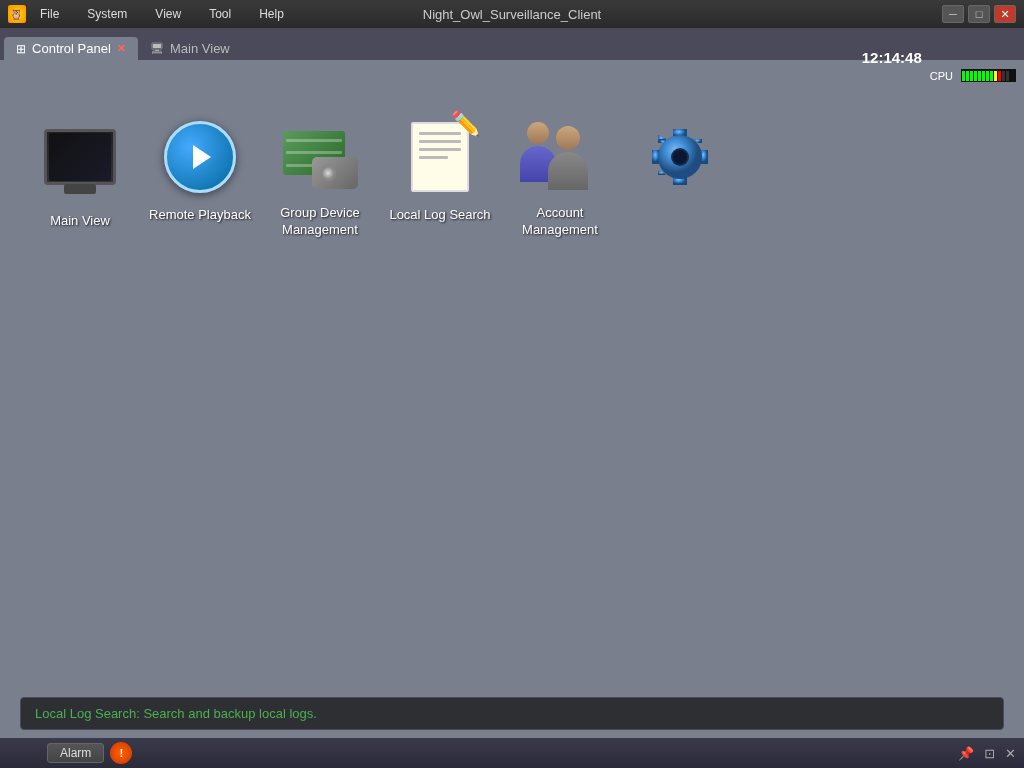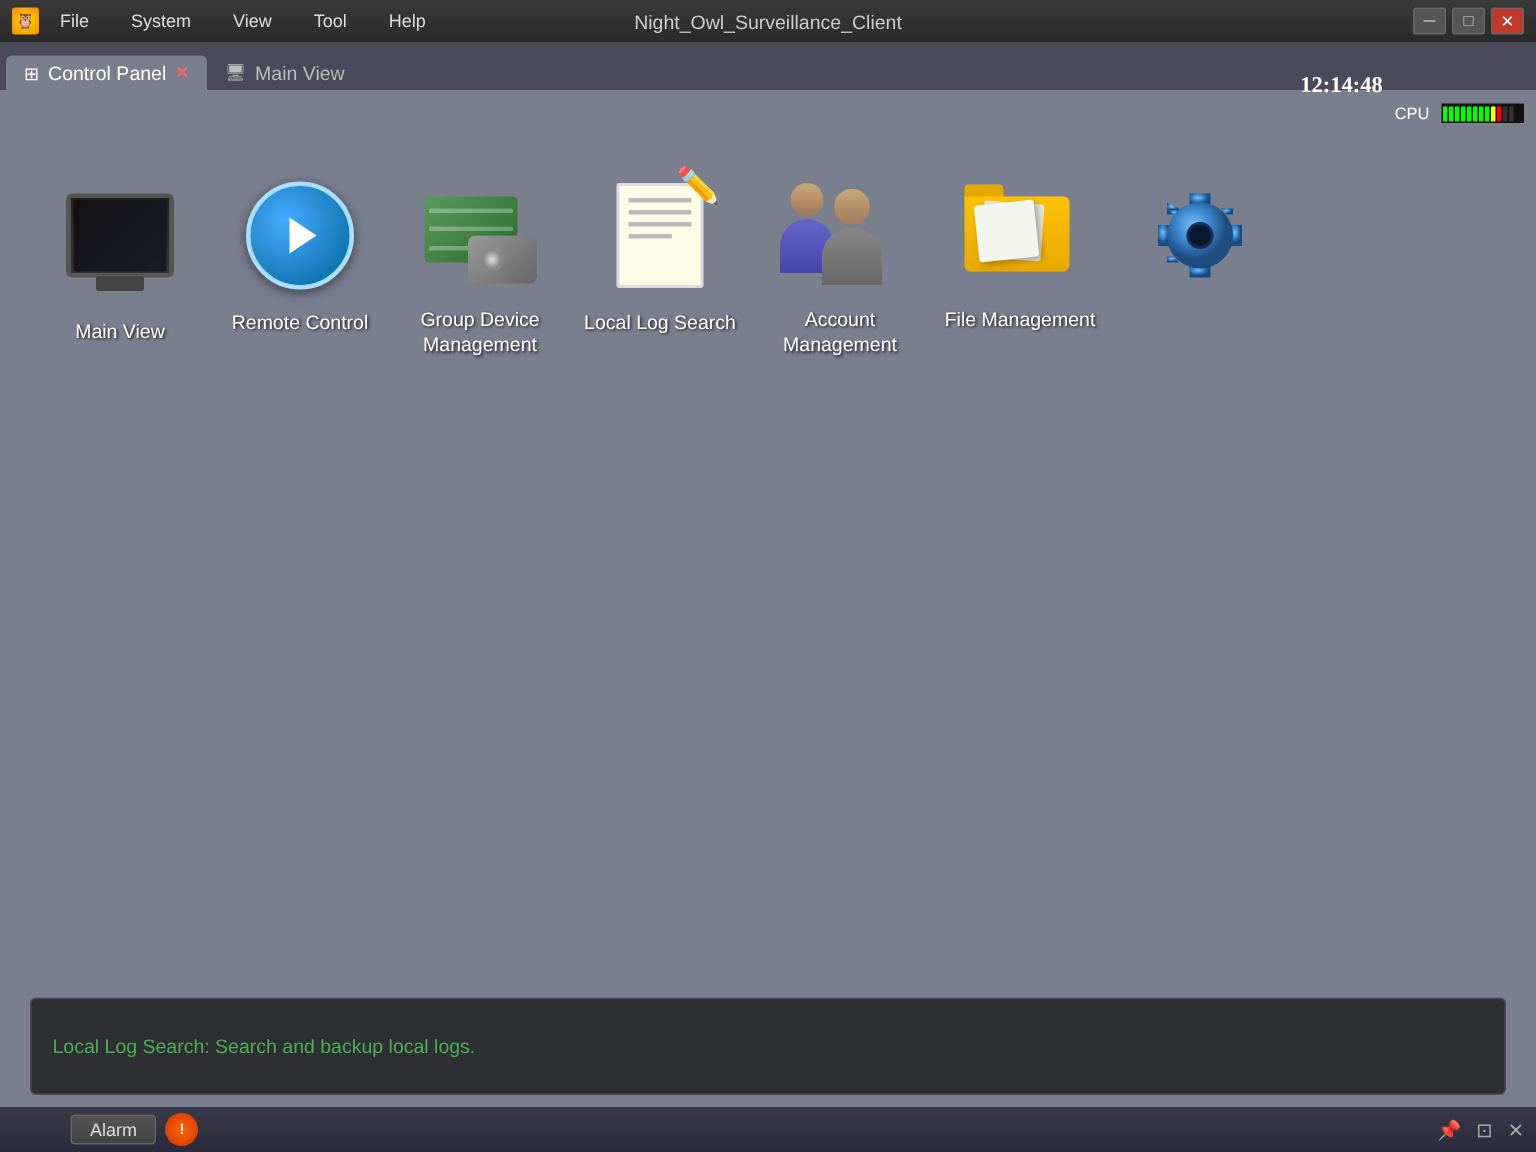--- a/index.html
+++ b/index.html
@@ -277,21 +277,21 @@
     <span>Control Panel</span>
     <span class="tab-close">✕</span>
   </div>
   <div class="tab" style="color:#bbb;">
     <span style="font-size:11px;">🖥</span>
     <span>Main View</span>
   </div>
 
   <div id="header-right" style="margin-left:auto;display:flex;align-items:center;gap:8px;padding-bottom:4px;">
     <div id="clock-display">
-      <div id="clock-time" style="color:#fff;font-size:15px;font-weight:bold;line-height:1;font-family:Liberation Serif, serif;">12:14:48</div>
+      <div id="clock-time" style="color:#fff;font-size:15px;font-weight:bold;line-height:1;">12:14:48</div>
       <div id="clock-date" style="color:#ccc;font-size:11px;margin-top:24px;">2015-02-03</div>
     </div>
     <span style="color:#fff;font-size:11px;">CPU</span>
     <div id="cpu-bar" style="width:55px;height:13px;background:#111;display:flex;align-items:center;padding:1px;gap:1px;">
       <div class="cpu-seg" style="width:3px;height:10px;background:#0f0;"></div>
       <div class="cpu-seg" style="width:3px;height:10px;background:#0f0;"></div>
       <div class="cpu-seg" style="width:3px;height:10px;background:#0f0;"></div>
       <div class="cpu-seg" style="width:3px;height:10px;background:#0f0;"></div>
       <div class="cpu-seg" style="width:3px;height:10px;background:#0f0;"></div>
       <div class="cpu-seg" style="width:3px;height:10px;background:#0f0;"></div>
@@ -320,21 +320,21 @@
 View</div>
     </div>
 
     <div class="app-icon" style="width:110px;align-items:center;justify-content:flex-start;padding-top:10px;flex-direction:column;gap:8px;">
       <div class="icon-img">
         <div class="playback-icon">
           <div class="play-triangle"></div>
         </div>
       </div>
       <div class="icon-label" style="color:#fff;font-size:13px;text-align:center;text-shadow:1px 1px 2px rgba(0,0,0,0.8);margin-top:2px;">Remote
-Control</div>
+Playback</div>
     </div>
 
     <div class="app-icon" style="width:110px;align-items:center;justify-content:flex-start;padding-top:10px;flex-direction:column;gap:8px;">
       <div class="icon-img">
         <div style="width:75px;height:68px;position:relative;">
           <div style="width:62px;height:44px;background:linear-gradient(135deg,#5a9a5a,#2a6a2a);border-radius:3px;position:absolute;top:8px;left:0;z-index:1;display:flex;flex-direction:column;justify-content:space-around;padding:3px;">
             <div style="height:3px;background:rgba(255,255,255,0.3);border-radius:1px;"></div>
             <div style="height:3px;background:rgba(255,255,255,0.3);border-radius:1px;"></div>
             <div style="height:3px;background:rgba(255,255,255,0.3);border-radius:1px;"></div>
           </div>
@@ -372,32 +372,20 @@
           <div style="position:absolute;left:28px;top:4px;">
             <div style="width:24px;height:24px;border-radius:50%;background:linear-gradient(to bottom,#c9a77a,#a0785a);margin:0 auto;"></div>
             <div style="width:40px;height:38px;background:linear-gradient(to bottom,#888,#666);border-radius:50% 50% 0 0;margin-top:2px;"></div>
           </div>
         </div>
       </div>
       <div class="icon-label" style="color:#fff;font-size:13px;text-align:center;text-shadow:1px 1px 2px rgba(0,0,0,0.8);">Account
 Management</div>
     </div>
 
-    <div class="app-icon" style="width:110px;align-items:center;justify-content:flex-start;padding-top:10px;flex-direction:column;gap:8px;">
-      <div class="icon-img">
-        <div style="width:75px;height:68px;position:relative;">
-          <div style="width:26px;height:10px;background:#e6a800;border-radius:3px 3px 0 0;position:absolute;top:0;left:0;"></div>
-          <div style="width:70px;height:50px;background:linear-gradient(to bottom,#ffc200,#e6a800);border-radius:0 4px 4px 4px;position:absolute;top:8px;left:0;"></div>
-          <div style="width:40px;height:38px;background:#f5f5f0;position:absolute;top:12px;left:8px;border-radius:2px;transform:rotate(-6deg);box-shadow:2px 2px 4px rgba(0,0,0,0.3);z-index:2;"></div>
-          <div style="width:40px;height:38px;background:#e8e8e0;position:absolute;top:12px;left:12px;border-radius:2px;transform:rotate(4deg);z-index:1;"></div>
-        </div>
-      </div>
-      <div class="icon-label" style="color:#fff;font-size:13px;text-align:center;text-shadow:1px 1px 2px rgba(0,0,0,0.8);">File
-Management</div>
-    </div>
 
     <div class="app-icon" style="width:110px;align-items:center;justify-content:flex-start;padding-top:10px;flex-direction:column;gap:8px;">
       <div class="icon-img">
         <svg width="70" height="70" viewBox="0 0 70 70">
           <defs>
             <radialGradient id="gearGrad" cx="40%" cy="35%">
               <stop offset="0%" stop-color="#7ac0ff"></stop>
               <stop offset="50%" stop-color="#3a8ad4"></stop>
               <stop offset="100%" stop-color="#1a4a80"></stop>
             </radialGradient>
@@ -417,21 +405,21 @@
 
             <circle r="9" fill="#1a2a50"></circle>
             <circle r="7" fill="#0a1830"></circle>
           </g>
         </svg>
       </div>
     </div>
 
   </div>
 
-  <div id="status-bar" style="position:absolute;bottom:8px;left:20px;right:20px;padding:24px 14px;background:rgba(20,20,20,0.75);border:1px solid #4a4a5a;border-radius:4px;color:#4caf50;font-size:13px;">Local Log Search: Search and backup local logs.</div>
+  <div id="status-bar" style="position:absolute;bottom:8px;left:20px;right:20px;padding:8px 14px;background:rgba(20,20,20,0.75);border:1px solid #4a4a5a;border-radius:4px;color:#4caf50;font-size:13px;">Local Log Search: Search and backup local logs.</div>
 
 </div>
 
 <div id="taskbar" style="position:absolute;bottom:0;left:0;right:0;height:30px;background:linear-gradient(to bottom,#3a3a4a,#2a2a3a);display:flex;align-items:center;padding:0 6px;gap:6px;">
   <button id="alarm-btn" style="background:linear-gradient(to bottom,#555,#444);border:1px solid #666;border-radius:3px;color:#ddd;font-size:12px;padding:2px 12px;cursor:pointer;">Alarm</button>
   <div id="alarm-icon-img" style="width:22px;height:22px;background:radial-gradient(circle,#ff6600,#cc3300);border-radius:50%;display:flex;align-items:center;justify-content:center;color:white;font-size:10px;font-weight:bold;">!</div>
   <div id="taskbar-right" style="position:absolute;right:8px;display:flex;gap:10px;align-items:center;">
     <span class="taskbar-icon" style="color:#aaa;font-size:13px;">📌</span>
     <span class="taskbar-icon" style="color:#aaa;font-size:13px;">⊡</span>
     <span class="taskbar-icon" style="color:#aaa;font-size:13px;">✕</span>

